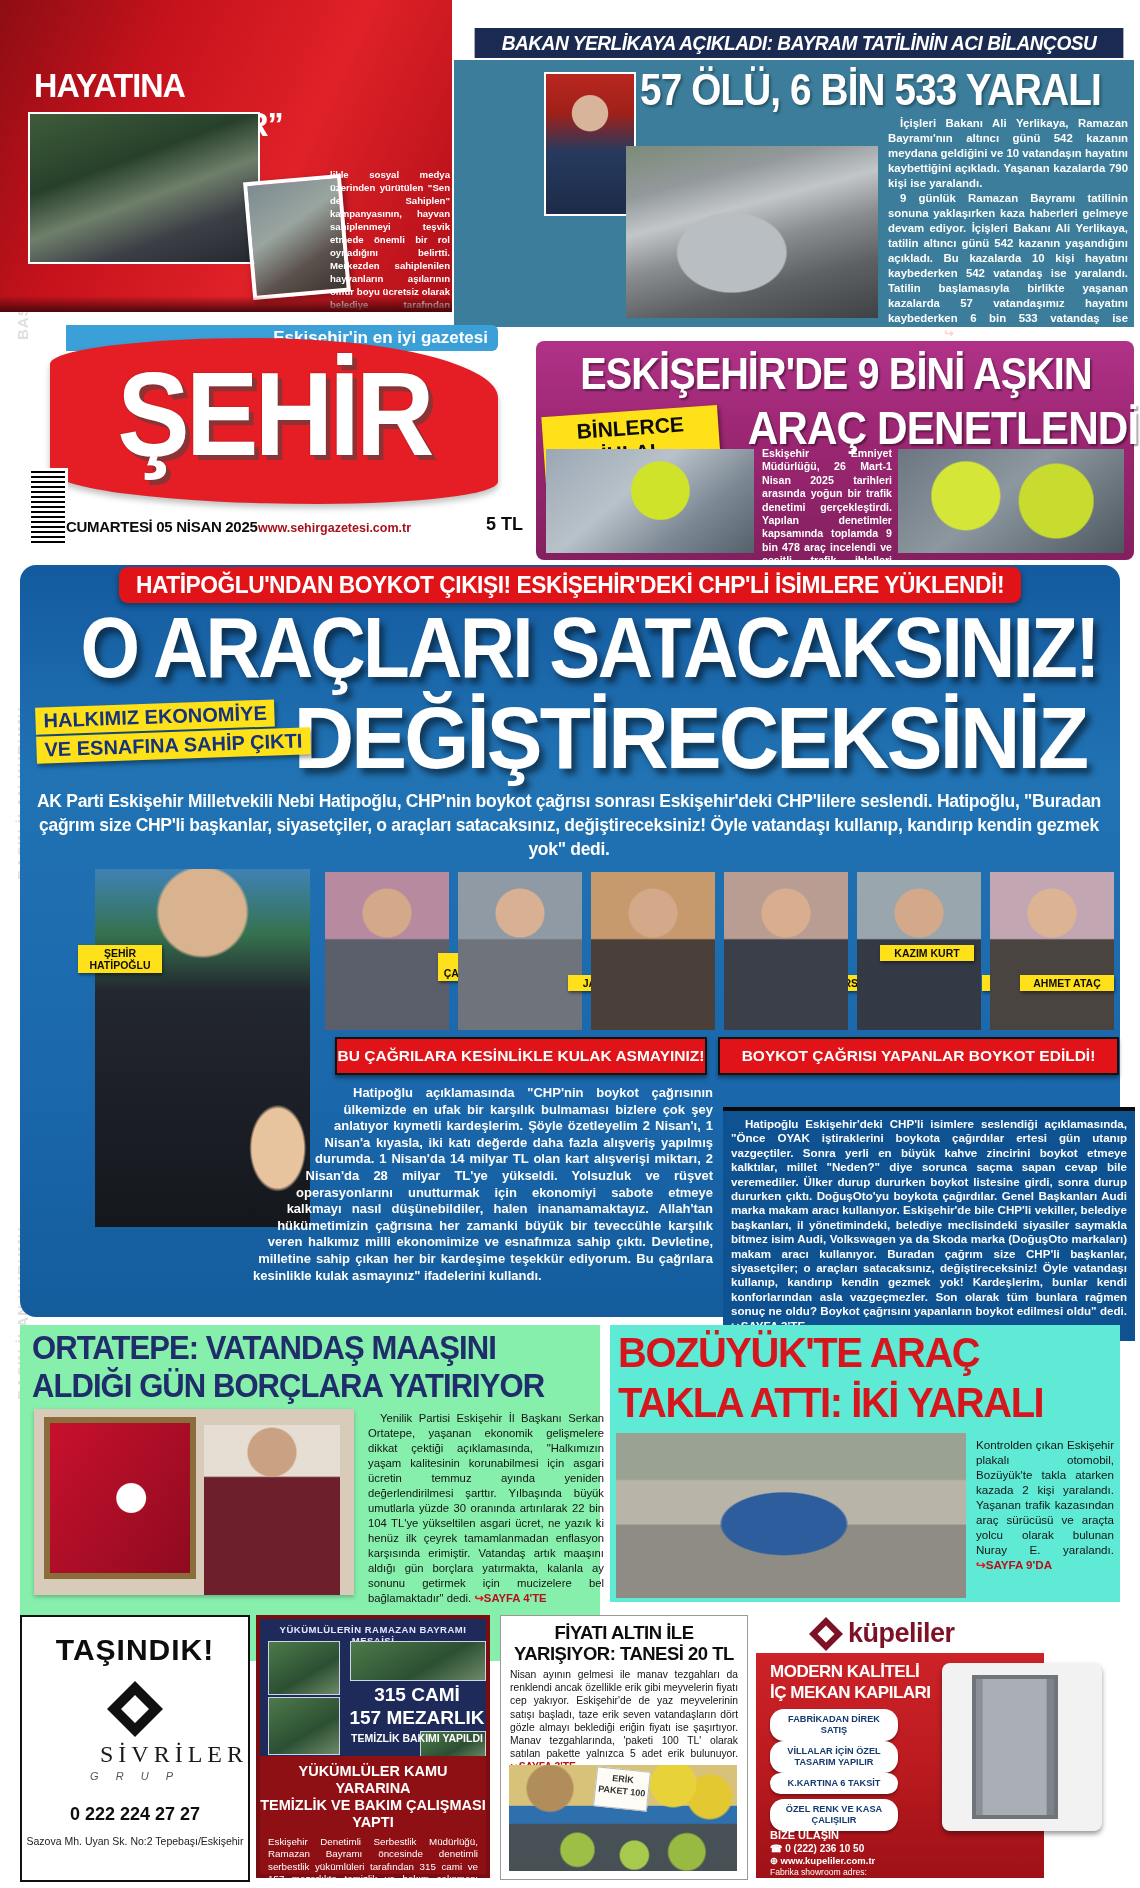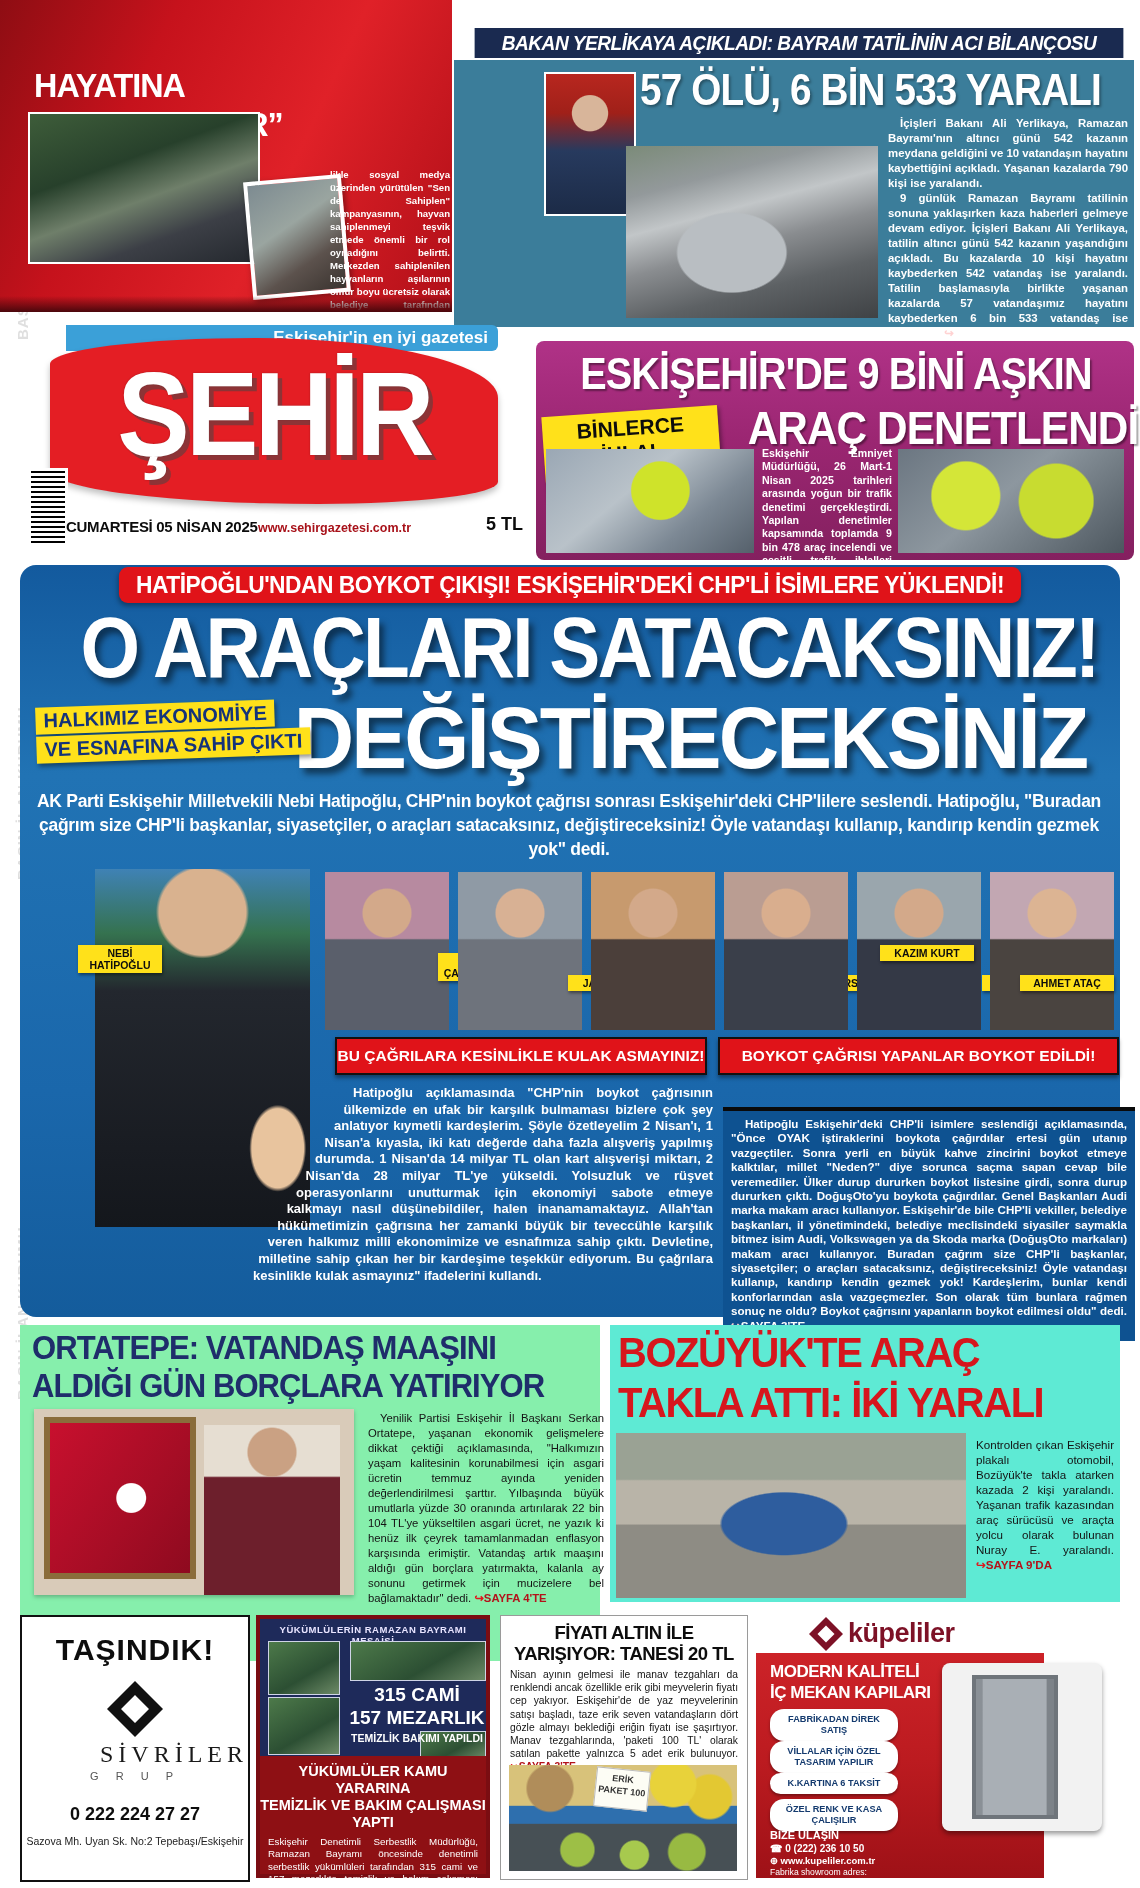--- a/index.html
+++ b/index.html
@@ -141,21 +141,21 @@
        linear-gradient(180deg,#9aa294 0 28%,#b9b4a8 29% 55%,#8e8c84 56% 100%);}
   .boz-body{left:366px;top:112px;width:138px;color:#141414;font-size:11.6px;line-height:15px;
      text-align:justify;font-weight:500;}
   
   .adbox1{left:20px;top:1615px;width:226px;height:263px;background:#fff;border:2px solid #111;}
   .tasindik{margin-top:16px;text-align:center;color:#0d0d0d;font-weight:900;font-size:30px;
      letter-spacing:1px;}
   .siv-logo{width:56px;height:56px;margin:14px auto 4px;}
   .siv-name{text-align:right;font-family:"Liberation Serif",serif;font-size:24px;
      letter-spacing:5px;color:#1a1a1a;}
-  .siv-grup{text-align:center;font-size:11px;letter-spacing:7px;color:#555;margin-top:2px;}
+  .siv-grup{text-align:center;font-size:11px;letter-spacing:7px;color:#555;margin-top:2px;font-style:italic;}
   .siv-phone{text-align:center;font-weight:900;font-size:18px;color:#0d0d0d;margin-top:22px;}
   .siv-addr{text-align:center;font-size:10.5px;color:#222;margin-top:10px;}
   .adbox2{left:256px;top:1615px;width:234px;height:263px;background:#1e2a5a;border:4px solid #7a0d12;
      box-sizing:border-box;}
   .cln-kicker{margin-top:5px;text-align:center;color:#e8e4ff;font-weight:800;font-size:9.5px;
      letter-spacing:.5px;}
   .cln-tile{position:absolute;background:linear-gradient(150deg,#4d7a4a,#2c4f33 60%,#6d8a67);
      border:1px solid #cfd4e6;}
   .cln-stats{position:absolute;left:86px;top:64px;width:142px;text-align:center;color:#fff;}
   .cln-stat{font-weight:900;font-size:19px;line-height:23px;}
@@ -266,21 +266,21 @@
     <div class="abs main-kicker">HATİPOĞLU'NDAN BOYKOT ÇIKIŞI! ESKİŞEHİR'DEKİ CHP'Lİ İSİMLERE YÜKLENDİ!</div>
     <div class="abs main-h1">O ARAÇLARI SATACAKSINIZ!</div>
     <div class="abs main-h2">DEĞİŞTİRECEKSİNİZ</div>
     <div class="abs main-flag">
       <span>HALKIMIZ EKONOMİYE</span>
       <span>VE ESNAFINA SAHİP ÇIKTI</span>
     </div>
     <div class="abs main-intro">AK Parti Eskişehir Milletvekili Nebi Hatipoğlu, CHP'nin boykot çağrısı sonrası Eskişehir'deki CHP'lilere seslendi. Hatipoğlu, "Buradan çağrım size CHP'li başkanlar, siyasetçiler, o araçları satacaksınız, değiştireceksiniz! Öyle vatandaşı kullanıp, kandırıp kendin gezmek yok" dedi.</div>
 
     <div class="abs nebi-photo"></div>
-    <div class="nlabel" style="left:58px;top:380px;width:76px;">NEBİ HATİPOĞLU</div>
+    <div class="nlabel" style="left:58px;top:380px;width:76px;">ŞEHİR HATİPOĞLU</div>
 
     <div class="thumb" style="left:305px;--bg:#b78aa0;--suit:#5a5f6b;"></div>
     <div class="nlabel" style="left:418px;top:388px;width:66px;">UTKU ÇAKIRÖZER</div>
 
     <div class="thumb" style="left:438px;--bg:#8f9aa5;--suit:#6e737c;--skin:#d8b194;"></div>
     <div class="nlabel" style="left:548px;top:410px;width:112px;">JALE NUR SÜLLÜ</div>
 
     <div class="thumb" style="left:571px;--bg:#c79a6e;--suit:#4b3f3a;"></div>
     <div class="nlabel" style="left:752px;top:410px;width:116px;">İBRAHİM ARSLAN</div>
 

